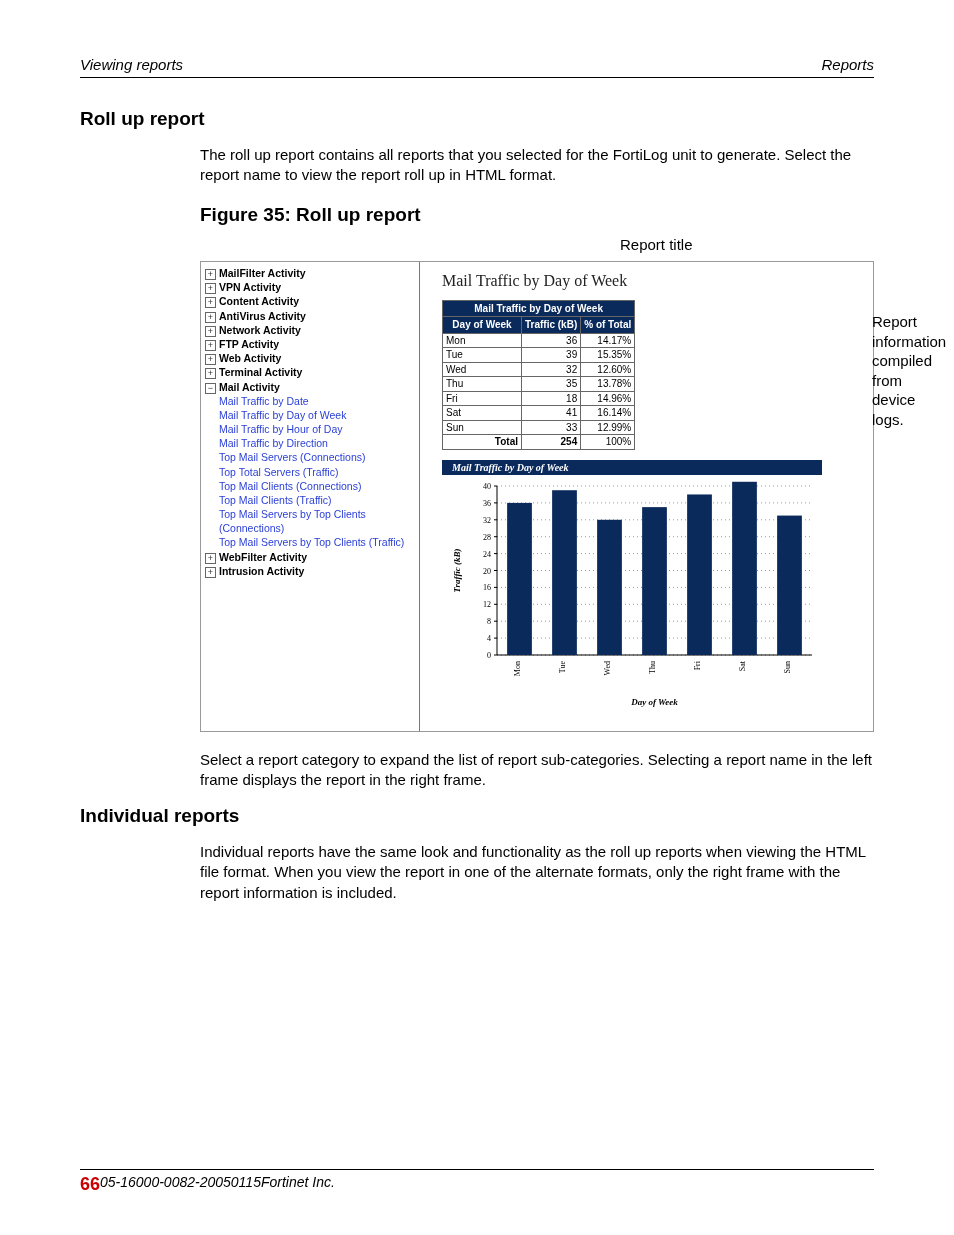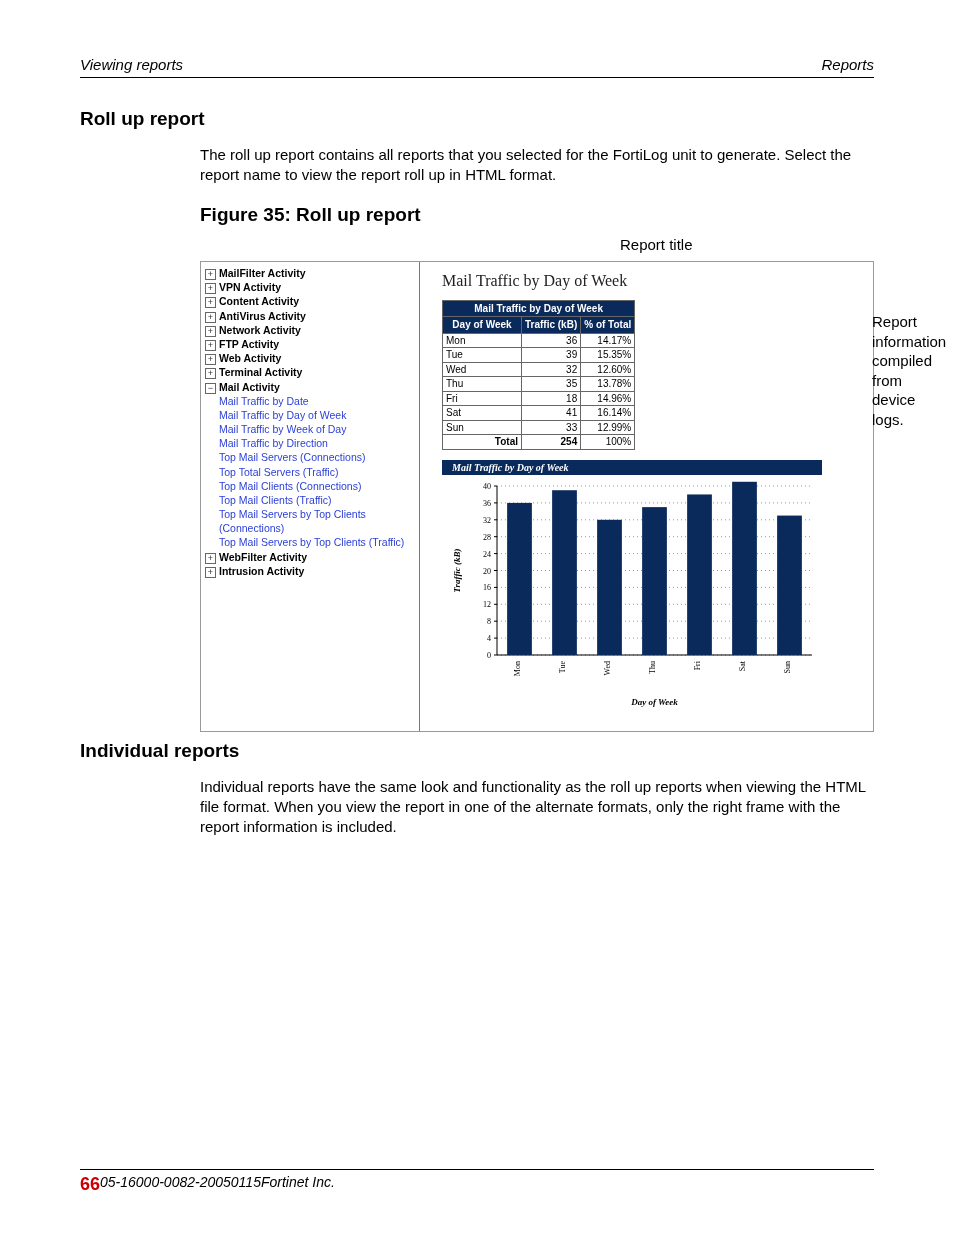--- a/index.html
+++ b/index.html
@@ -59,21 +59,21 @@
             <div class="exp"><span class="pm">+</span>AntiVirus Activity</div>
             <div class="exp"><span class="pm">+</span>Network Activity</div>
             <div class="exp"><span class="pm">+</span>FTP Activity</div>
             <div class="exp"><span class="pm">+</span>Web Activity</div>
             <div class="exp"><span class="pm">+</span>Terminal Activity</div>
           </div>
         <div class="exp"><span class="pm">−</span><span>Mail Activity</span></div>
         <div id="nav-links">
             <a href="#">Mail Traffic by Date</a>
             <a href="#">Mail Traffic by Day of Week</a>
-            <a href="#">Mail Traffic by Week of Day</a>
+            <a href="#">Mail Traffic by Hour of Day</a>
             <a href="#">Mail Traffic by Direction</a>
             <a href="#">Top Mail Servers (Connections)</a>
             <a href="#">Top Total Servers (Traffic)</a>
             <a href="#">Top Mail Clients (Connections)</a>
             <a href="#">Top Mail Clients (Traffic)</a>
             <a href="#">Top Mail Servers by Top Clients (Connections)</a>
             <a href="#">Top Mail Servers by Top Clients (Traffic)</a>
           </div>
         <div id="nav-tail">
             <div class="exp"><span class="pm">+</span>WebFilter Activity</div>
@@ -196,20 +196,21 @@
               <text x="347.5" y="201" font-size="8" font-family="Verdana" transform="rotate(-90 347.5 201)" text-anchor="end">Sun</text>
               <text x="18" y="110.5" font-size="9" font-style="italic" font-weight="bold" font-family="Verdana" transform="rotate(-90 18 110.5)" text-anchor="middle">Traffic (kB)</text>
               <text x="212.5" y="245" font-size="9" font-style="italic" font-weight="bold" font-family="Verdana" text-anchor="middle">Day of Week</text>
             </svg>
         </div>
 
         <div class="anno a1">Report information compiled from device logs.</div>
       </div>
     </div>
 
+    <p style="margin-top:18px">Select a report category to expand the list of report sub-categories. Selecting a report name in the left frame displays the report in the right frame.</p>
   </div>
 
   <h2>Individual reports</h2>
   <div class="indent">
     <p>Individual reports have the same look and functionality as the roll up reports when viewing the HTML file format. When you view the report in one of the alternate formats, only the right frame with the report information is included.</p>
   </div>
 </div>
 
 <div class="footer">
   <hr class="rule">

